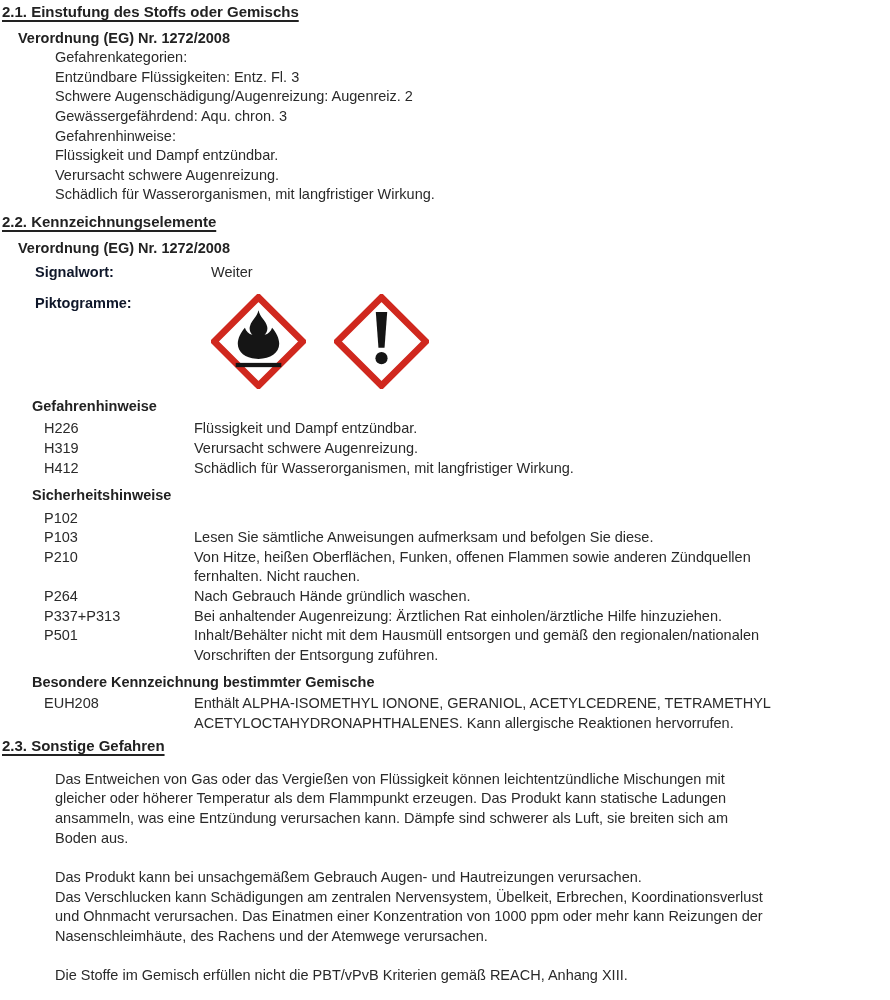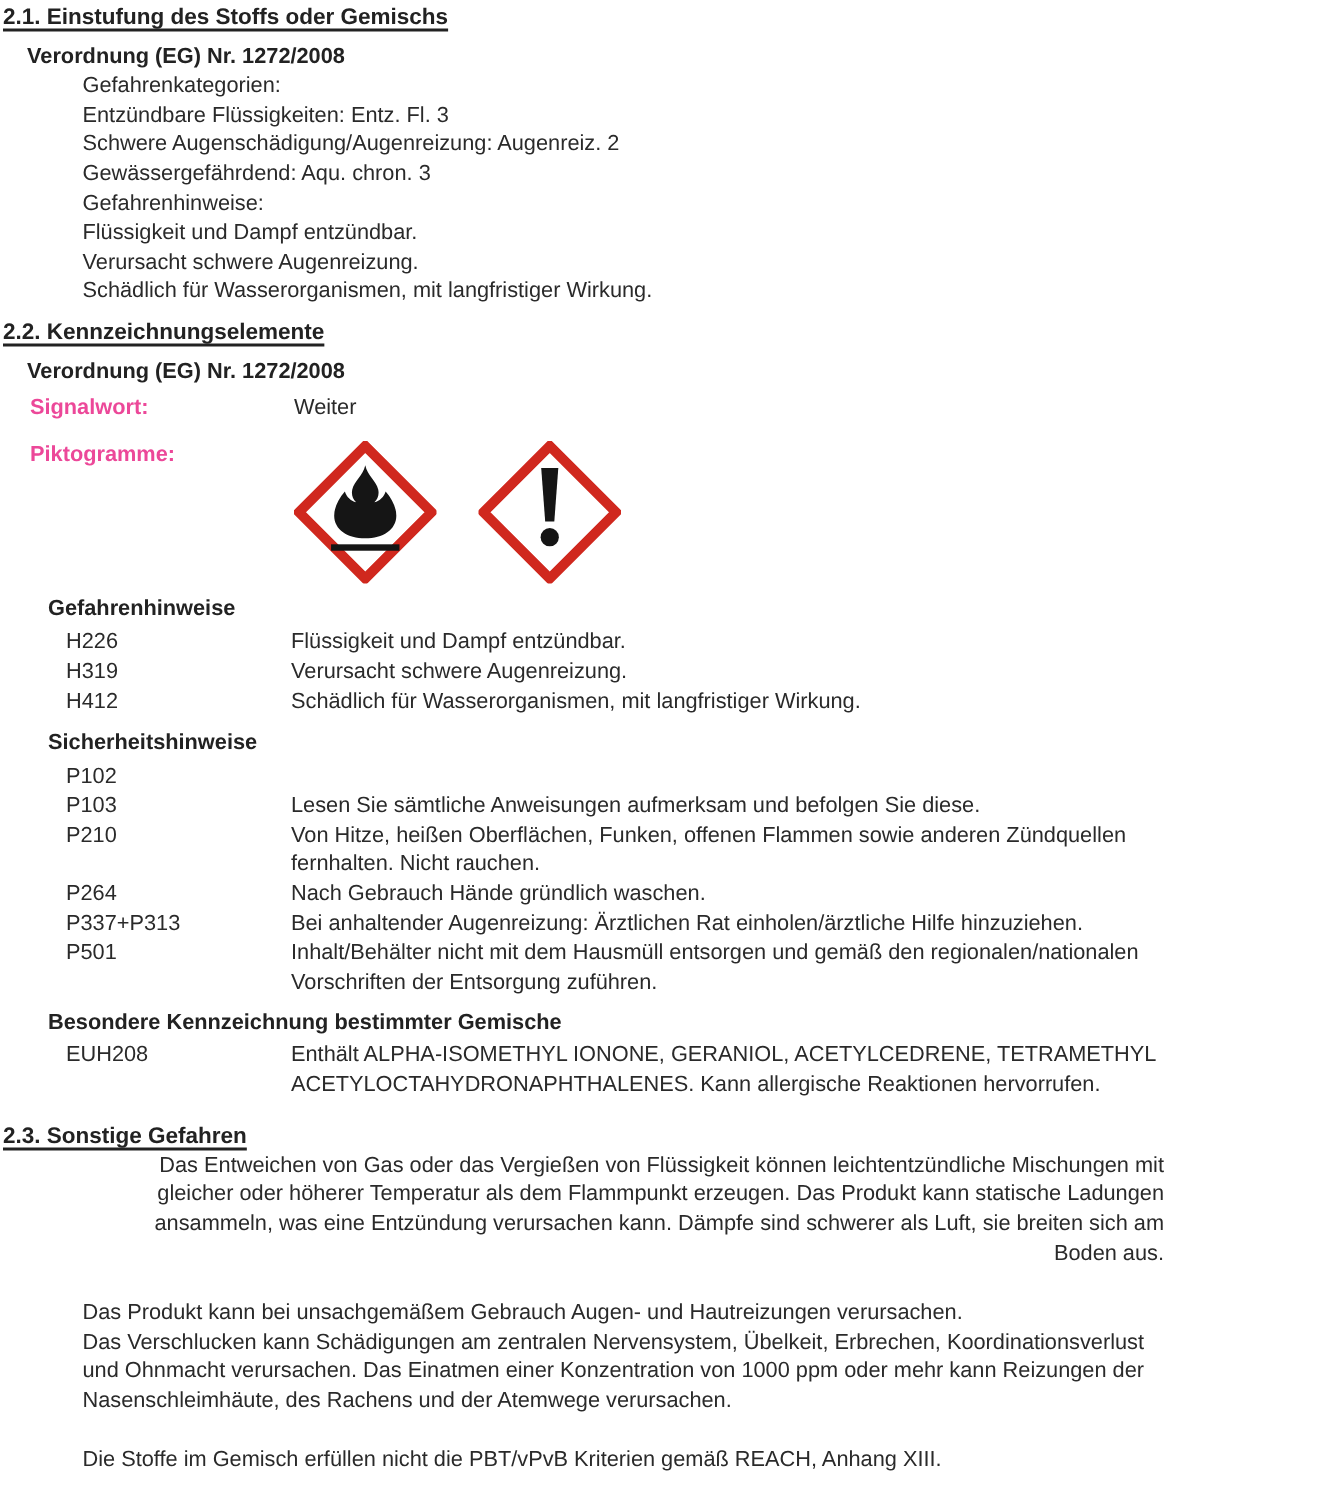--- a/index.html
+++ b/index.html
@@ -22,33 +22,33 @@
     text-decoration-thickness:2px;
     text-underline-offset:3px;
     margin-left:2px;
     line-height:19.6px;
     color:#222;
   }
   .reg  { font-weight:700; margin-left:18px; margin-top:7px; color:#222; }
   .ind  { margin-left:55px; }
   .mt7  { margin-top:7px; }
   .kv   { display:flex; align-items:flex-start; }
-  .kv-label { font-weight:700; margin-left:20px; flex:0 0 176px; color:#ec4899; }
+  .kv-label { font-weight:700; margin-left:35px; flex:0 0 176px; color:#0f172a; }
   .kv-sig   { margin-top:5px; }
   .kv-pic   { margin-top:11px; }
   .pics { display:flex; gap:28px; }
   .pics svg { width:95px; height:95px; display:block; }
   .subh { font-weight:700; margin-left:32px; margin-top:8px; color:#222; }
   .rows { margin-top:3px; }
   .rows-tight { margin-top:1px; }
   .row  { display:flex; align-items:flex-start; }
   .code { flex:0 0 150px; margin-left:44px; }
   .desc { flex:1 1 auto; white-space:pre-line; }
   .para { margin-left:55px; white-space:pre-line; }
-  .p1 { margin-top:0;text-align:right; }
+  .p1 { margin-top:14px; }
   .p2 { margin-top:20px; }
   .p3 { margin-top:19px; }
   .sym { fill:#151515; }
 </style>
 </head>
 <body>
 
 <div class="page">
 
   <div class="sec-h">2.1. Einstufung des Stoffs oder Gemischs</div>
@@ -133,21 +133,21 @@
 
   <div class="subh">Besondere Kennzeichnung bestimmter Gemische</div>
   <div class="rows rows-tight">
     <div class="row">
       <div class="code">EUH208</div>
       <div class="desc">Enthält ALPHA-ISOMETHYL IONONE, GERANIOL, ACETYLCEDRENE, TETRAMETHYL
 ACETYLOCTAHYDRONAPHTHALENES. Kann allergische Reaktionen hervorrufen.</div>
     </div>
   </div>
 
-  <div class="sec-h" style="margin-top:15px;">2.3. Sonstige Gefahren</div>
+  <div class="sec-h" style="margin-top:3px;">2.3. Sonstige Gefahren</div>
   <div class="para p1">Das Entweichen von Gas oder das Vergießen von Flüssigkeit können leichtentzündliche Mischungen mit
 gleicher oder höherer Temperatur als dem Flammpunkt erzeugen. Das Produkt kann statische Ladungen
 ansammeln, was eine Entzündung verursachen kann. Dämpfe sind schwerer als Luft, sie breiten sich am
 Boden aus.</div>
   <div class="para p2">Das Produkt kann bei unsachgemäßem Gebrauch Augen- und Hautreizungen verursachen.
 Das Verschlucken kann Schädigungen am zentralen Nervensystem, Übelkeit, Erbrechen, Koordinationsverlust
 und Ohnmacht verursachen. Das Einatmen einer Konzentration von 1000 ppm oder mehr kann Reizungen der
 Nasenschleimhäute, des Rachens und der Atemwege verursachen.</div>
   <div class="para p3">Die Stoffe im Gemisch erfüllen nicht die PBT/vPvB Kriterien gemäß REACH, Anhang XIII.</div>
 

